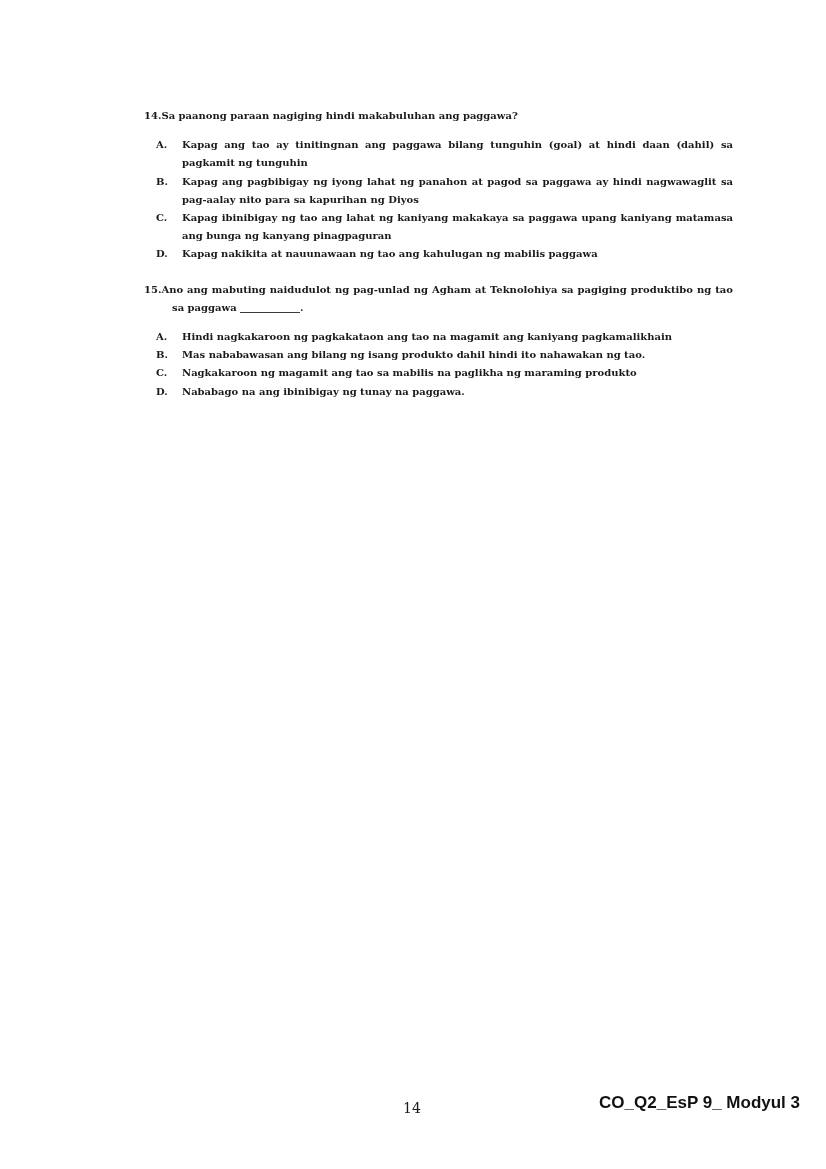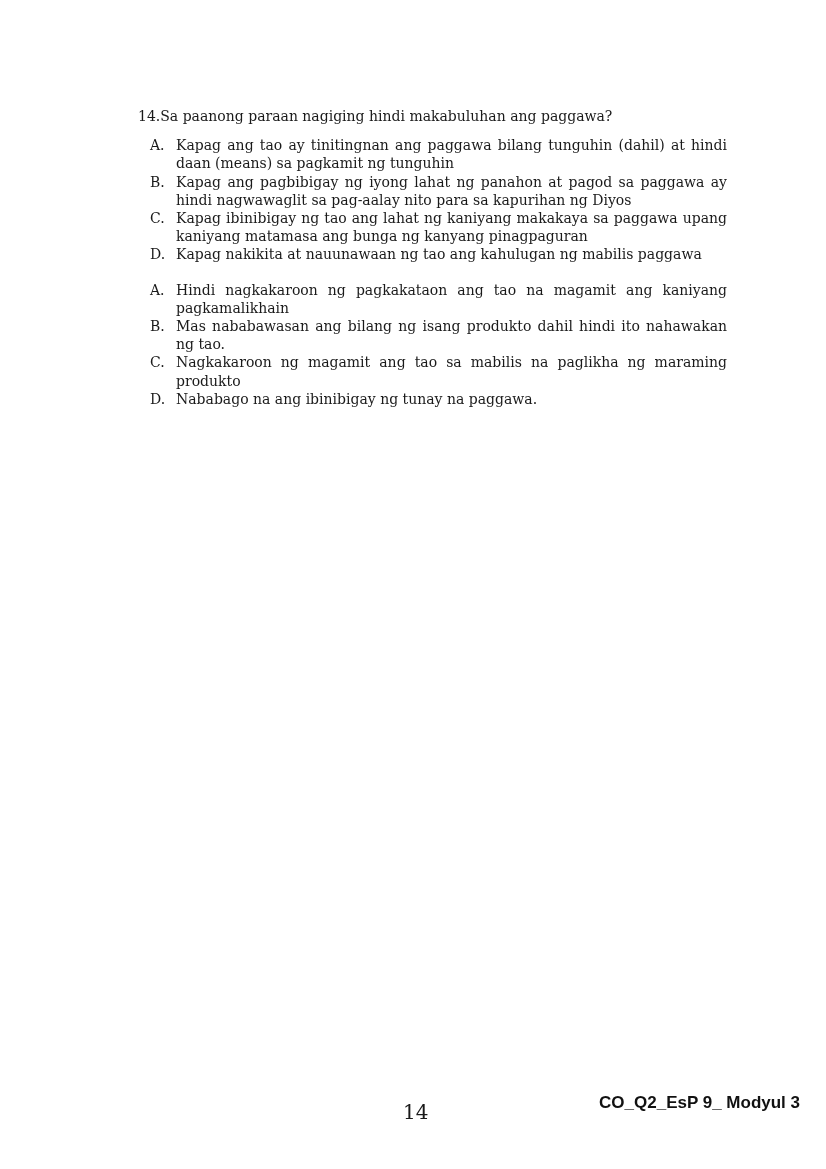--- a/index.html
+++ b/index.html
@@ -9,24 +9,25 @@
     width: 826px;
     height: 1169px;
     background: #ffffff;
     font-family: "DejaVu Serif", "Liberation Serif", serif;
     color: #1a1a1a;
     overflow: hidden;
   }
   .content {
     position: absolute;
     top: 107px;
-    left: 138px;
+    left: 144px;
     width: 589px;
-    font-size: 14px;
+    font-size: 10px;
     line-height: 18.2px;
+    font-weight: bold;
   }
   .question-block { margin-bottom: 17px; }
   .q-para {
     padding-left: 28px;
     text-indent: -28px;
     text-align: justify;
     margin-bottom: 11px;
   }
   .option {
     display: flex;
@@ -37,21 +38,21 @@
     margin-left: 12px;
   }
   .opt-text {
     flex: 1;
     text-align: justify;
   }
   .footer-page-number {
     position: absolute;
     left: 403px;
     top: 1100px;
-    font-size: 20px;
+    font-size: 14px;
     font-family: "DejaVu Serif", "Liberation Serif", serif;
     color: #1a1a1a;
   }
   .footer-module-code {
     position: absolute;
     right: 26px;
     top: 1093px;
     font-size: 17px;
     font-weight: bold;
     font-family: "Liberation Sans", "DejaVu Sans", sans-serif;
@@ -70,41 +71,42 @@
 </head>
 <body>
 
 <div class="page">
   <div class="content" id="questions-container">
   <div class="question-block">
     <div class="q-para"><span class="q-number">14.</span><span class="q-text">Sa paanong paraan nagiging hindi makabuluhan ang paggawa?</span></div>
     <div class="options">
   <div class="option">
     <span class="opt-letter">A.</span>
-    <span class="opt-text">Kapag ang tao ay tinitingnan ang paggawa bilang tunguhin (dahil) at hindi daan (means) sa pagkamit ng tunguhin</span>
+    <span class="opt-text">Kapag ang tao ay tinitingnan ang paggawa bilang tunguhin (goal) at hindi daan (dahil) sa pagkamit ng tunguhin</span>
   </div>
 
   <div class="option">
     <span class="opt-letter">B.</span>
     <span class="opt-text">Kapag ang pagbibigay ng iyong lahat ng panahon at pagod sa paggawa ay hindi nagwawaglit sa pag-aalay nito para sa kapurihan ng Diyos</span>
   </div>
 
   <div class="option">
     <span class="opt-letter">C.</span>
     <span class="opt-text">Kapag ibinibigay ng tao ang lahat ng kaniyang makakaya sa paggawa upang kaniyang matamasa ang bunga ng kanyang pinagpaguran</span>
   </div>
 
   <div class="option">
     <span class="opt-letter">D.</span>
     <span class="opt-text">Kapag nakikita at nauunawaan ng tao ang kahulugan ng mabilis paggawa</span>
   </div>
 </div>
   </div>
 
   <div class="question-block">
+    <div class="q-para"><span class="q-number">15.</span><span class="q-text">Ano ang mabuting naidudulot ng pag-unlad ng Agham at Teknolohiya sa pagiging produktibo ng tao sa paggawa ____________.</span></div>
     <div class="options">
   <div class="option">
     <span class="opt-letter">A.</span>
     <span class="opt-text">Hindi nagkakaroon ng pagkakataon ang tao na magamit ang kaniyang pagkamalikhain</span>
   </div>
 
   <div class="option">
     <span class="opt-letter">B.</span>
     <span class="opt-text">Mas nababawasan ang bilang ng isang produkto dahil hindi ito nahawakan ng tao.</span>
   </div>

